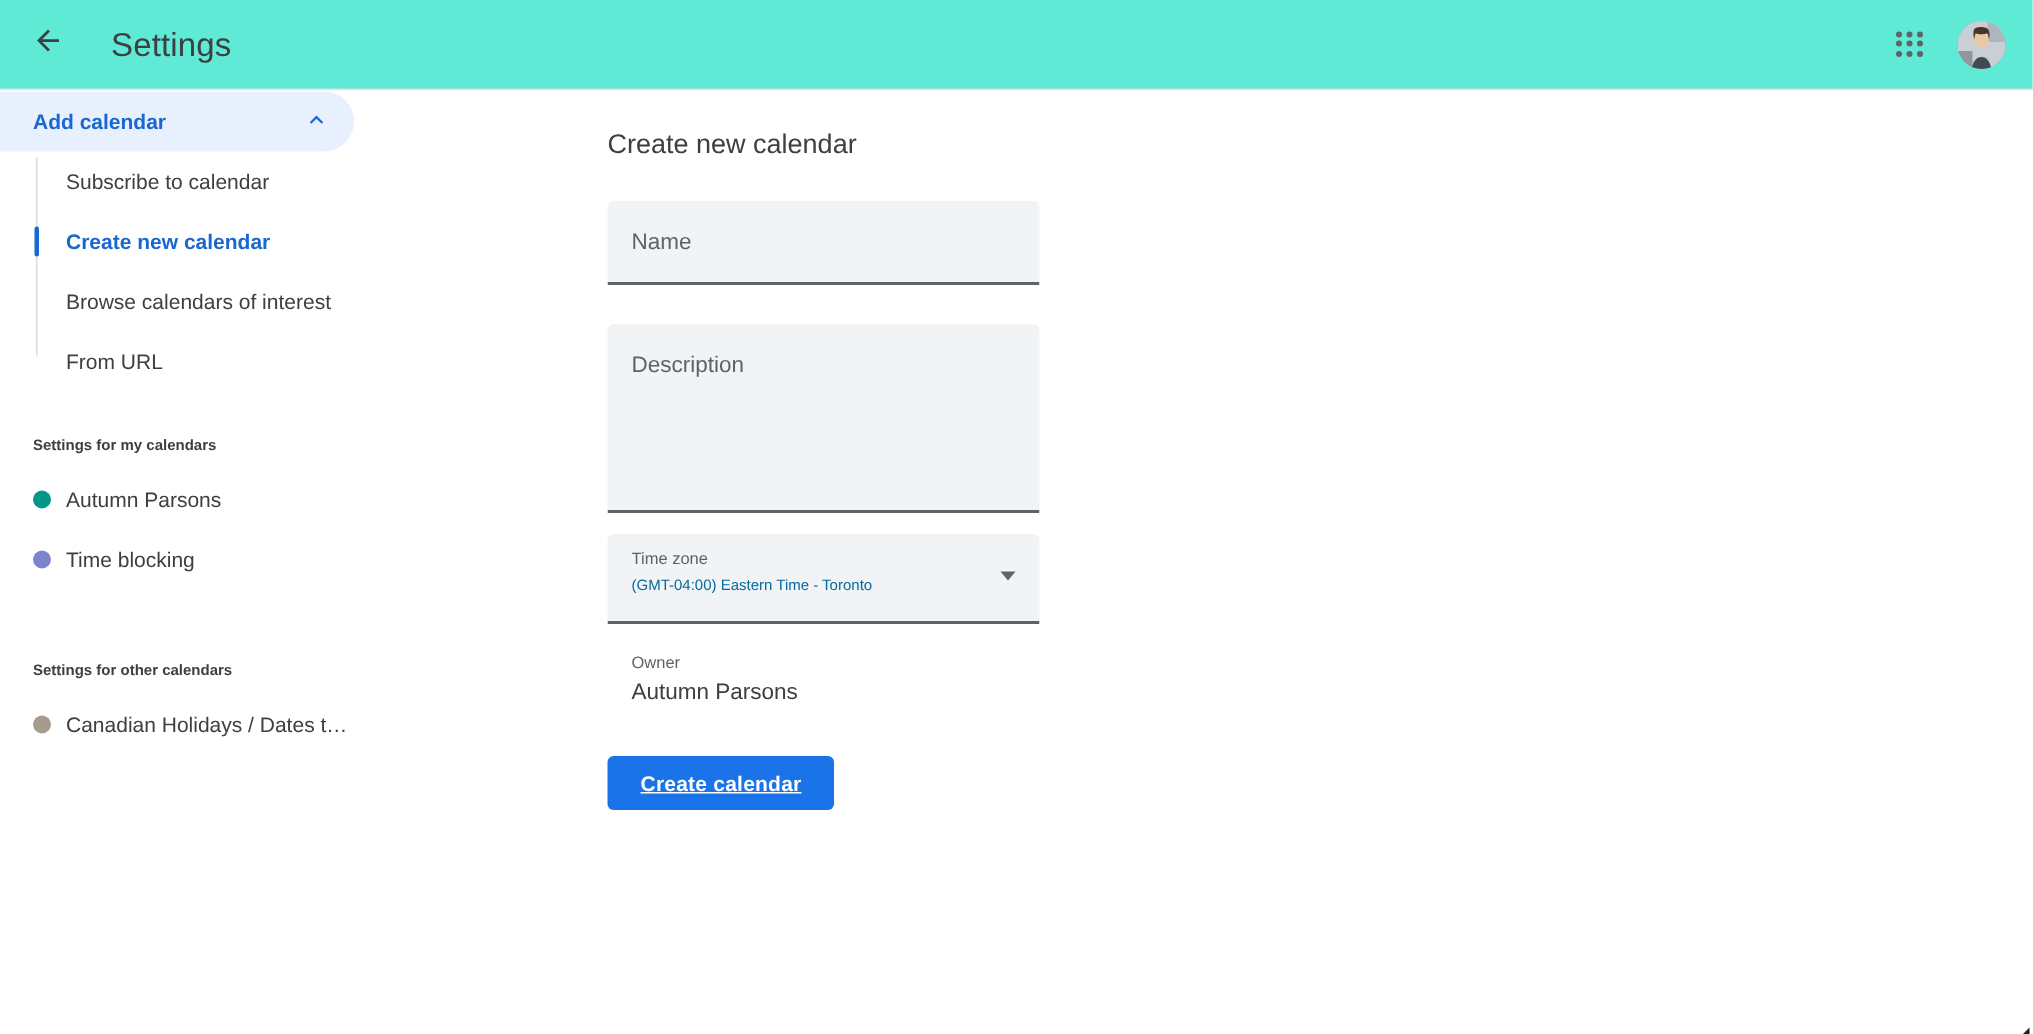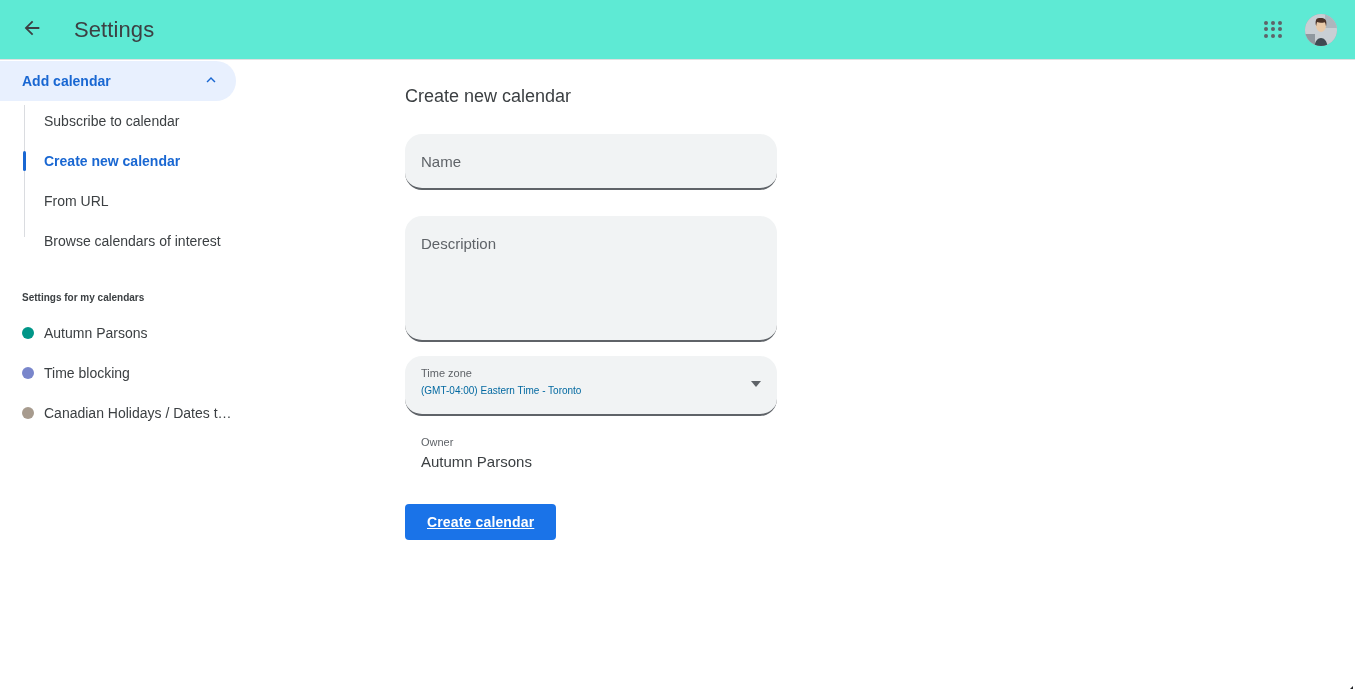--- a/index.html
+++ b/index.html
@@ -183,27 +183,26 @@
   }
   .content-title {
     font-size: 18px;
     color: #3c4043;
     margin-top: 25px;
     margin-bottom: 0px;
   }
 
   .field {
     position: relative;
-    width: 372px;
+    width: 288px;
     background: #f1f3f4;
     border-bottom: 2px solid #5f6368;
     border-top-left-radius: 4px;
     border-top-right-radius: 4px;
     cursor: text;
-    border-radius: 17px;
   }
   .field-name {
     margin-top: 27px;
     height: 56px;
   }
   .field-desc {
     margin-top: 26px;
     height: 126px;
   }
   .field-tz {
@@ -338,39 +337,40 @@
   <div class="sub-group">
     <div class="sub-rail"></div>
 
     <div class="sub-item">
       <span>Subscribe to calendar</span>
     </div>
     <div class="sub-item selected">
       <span>Create new calendar</span>
     </div>
     <div class="sub-item">
+      <span>Browse calendars of interest</span>
+    </div>
+    <div class="sub-item">
       <span>From URL</span>
-    </div>
-    <div class="sub-item">
-      <span>Browse calendars of interest</span>
     </div>
   </div>
 
 
   <div class="section-head">Settings for my calendars</div>
 
   <div class="cal-item">
     <span class="cal-dot" style="background:#009688"></span>
     <span>Autumn Parsons</span>
   </div>
   <div class="cal-item">
     <span class="cal-dot" style="background:#7986cb"></span>
     <span>Time blocking</span>
   </div>
 
+  <div class="section-head" style="margin-top:44px">Settings for other calendars</div>
 
   <div class="cal-item">
     <span class="cal-dot" style="background:#a79b8e"></span>
     <span>Canadian Holidays / Dates t…</span>
   </div>
 
 </div>
 
 <div class="main">
 

